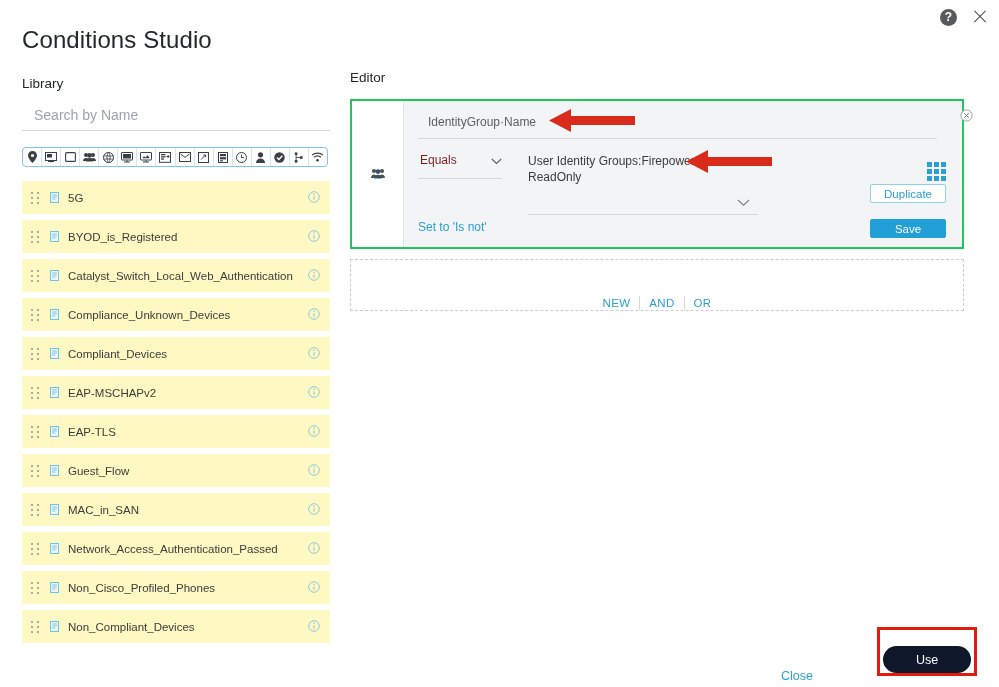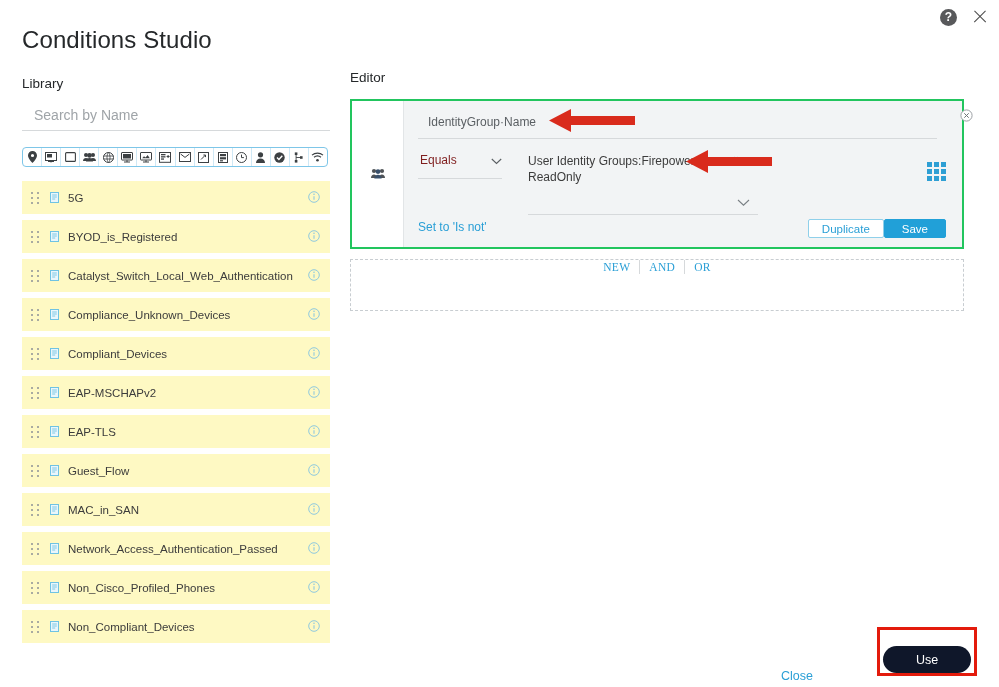--- a/index.html
+++ b/index.html
@@ -133,38 +133,38 @@
     position: absolute; right: 16px; top: 61px;
     display: grid; grid-template-columns: repeat(3, 5px);
     grid-template-rows: repeat(3, 5px); gap: 2px; cursor: pointer;
   }
   .grid-ico i { background: #2e9fd4; display: block; }
 
   .isnot-link {
     position: absolute; left: 14px; bottom: 13px;
     font-size: 12px; color: #2a9fd6; cursor: pointer;
   }
-  .card-btns { position: absolute; right: 16px; bottom: 9px; display: flex; gap: 0; }
+  .card-btns { position: absolute; right: 16px; bottom: 9px; display: flex; gap: 16px; flex-direction: column; }
   .btn {
     font-size: 11.5px; height: 19px; padding: 0 13px; border-radius: 2px;
     display: flex; align-items: center; justify-content: center; cursor: pointer;
     font-family: "Liberation Sans", sans-serif;
   }
   .btn-outline { background: #fff; color: #2a9fd6; border: 1px solid #8fd0ea; }
   .btn-solid   { background: #21a0d8; color: #fff; border: 1px solid #21a0d8; padding: 0 17px; }
 
   .card-close {
     position: absolute; right: -11px; top: 7px;
     width: 13px; height: 13px; cursor: pointer;
   }
 
   .logic-box {
     margin-top: 10px; height: 52px;
     border: 1px dashed #c8cdd1; background: #fff;
-    display: flex; align-items: flex-start; justify-content: center; font-family: Liberation Serif, serif;
+    display: flex; align-items: flex-end; justify-content: center;
   }
   .logic-ops { display: flex; align-items: center; }
   .logic-op {
     font-size: 11.5px; color: #2a9fd6; padding: 0 9px; cursor: pointer;
     letter-spacing: .3px;
   }
   .logic-sep { width: 1px; height: 14px; background: #d6d9db; }
 
   
   .footer {

